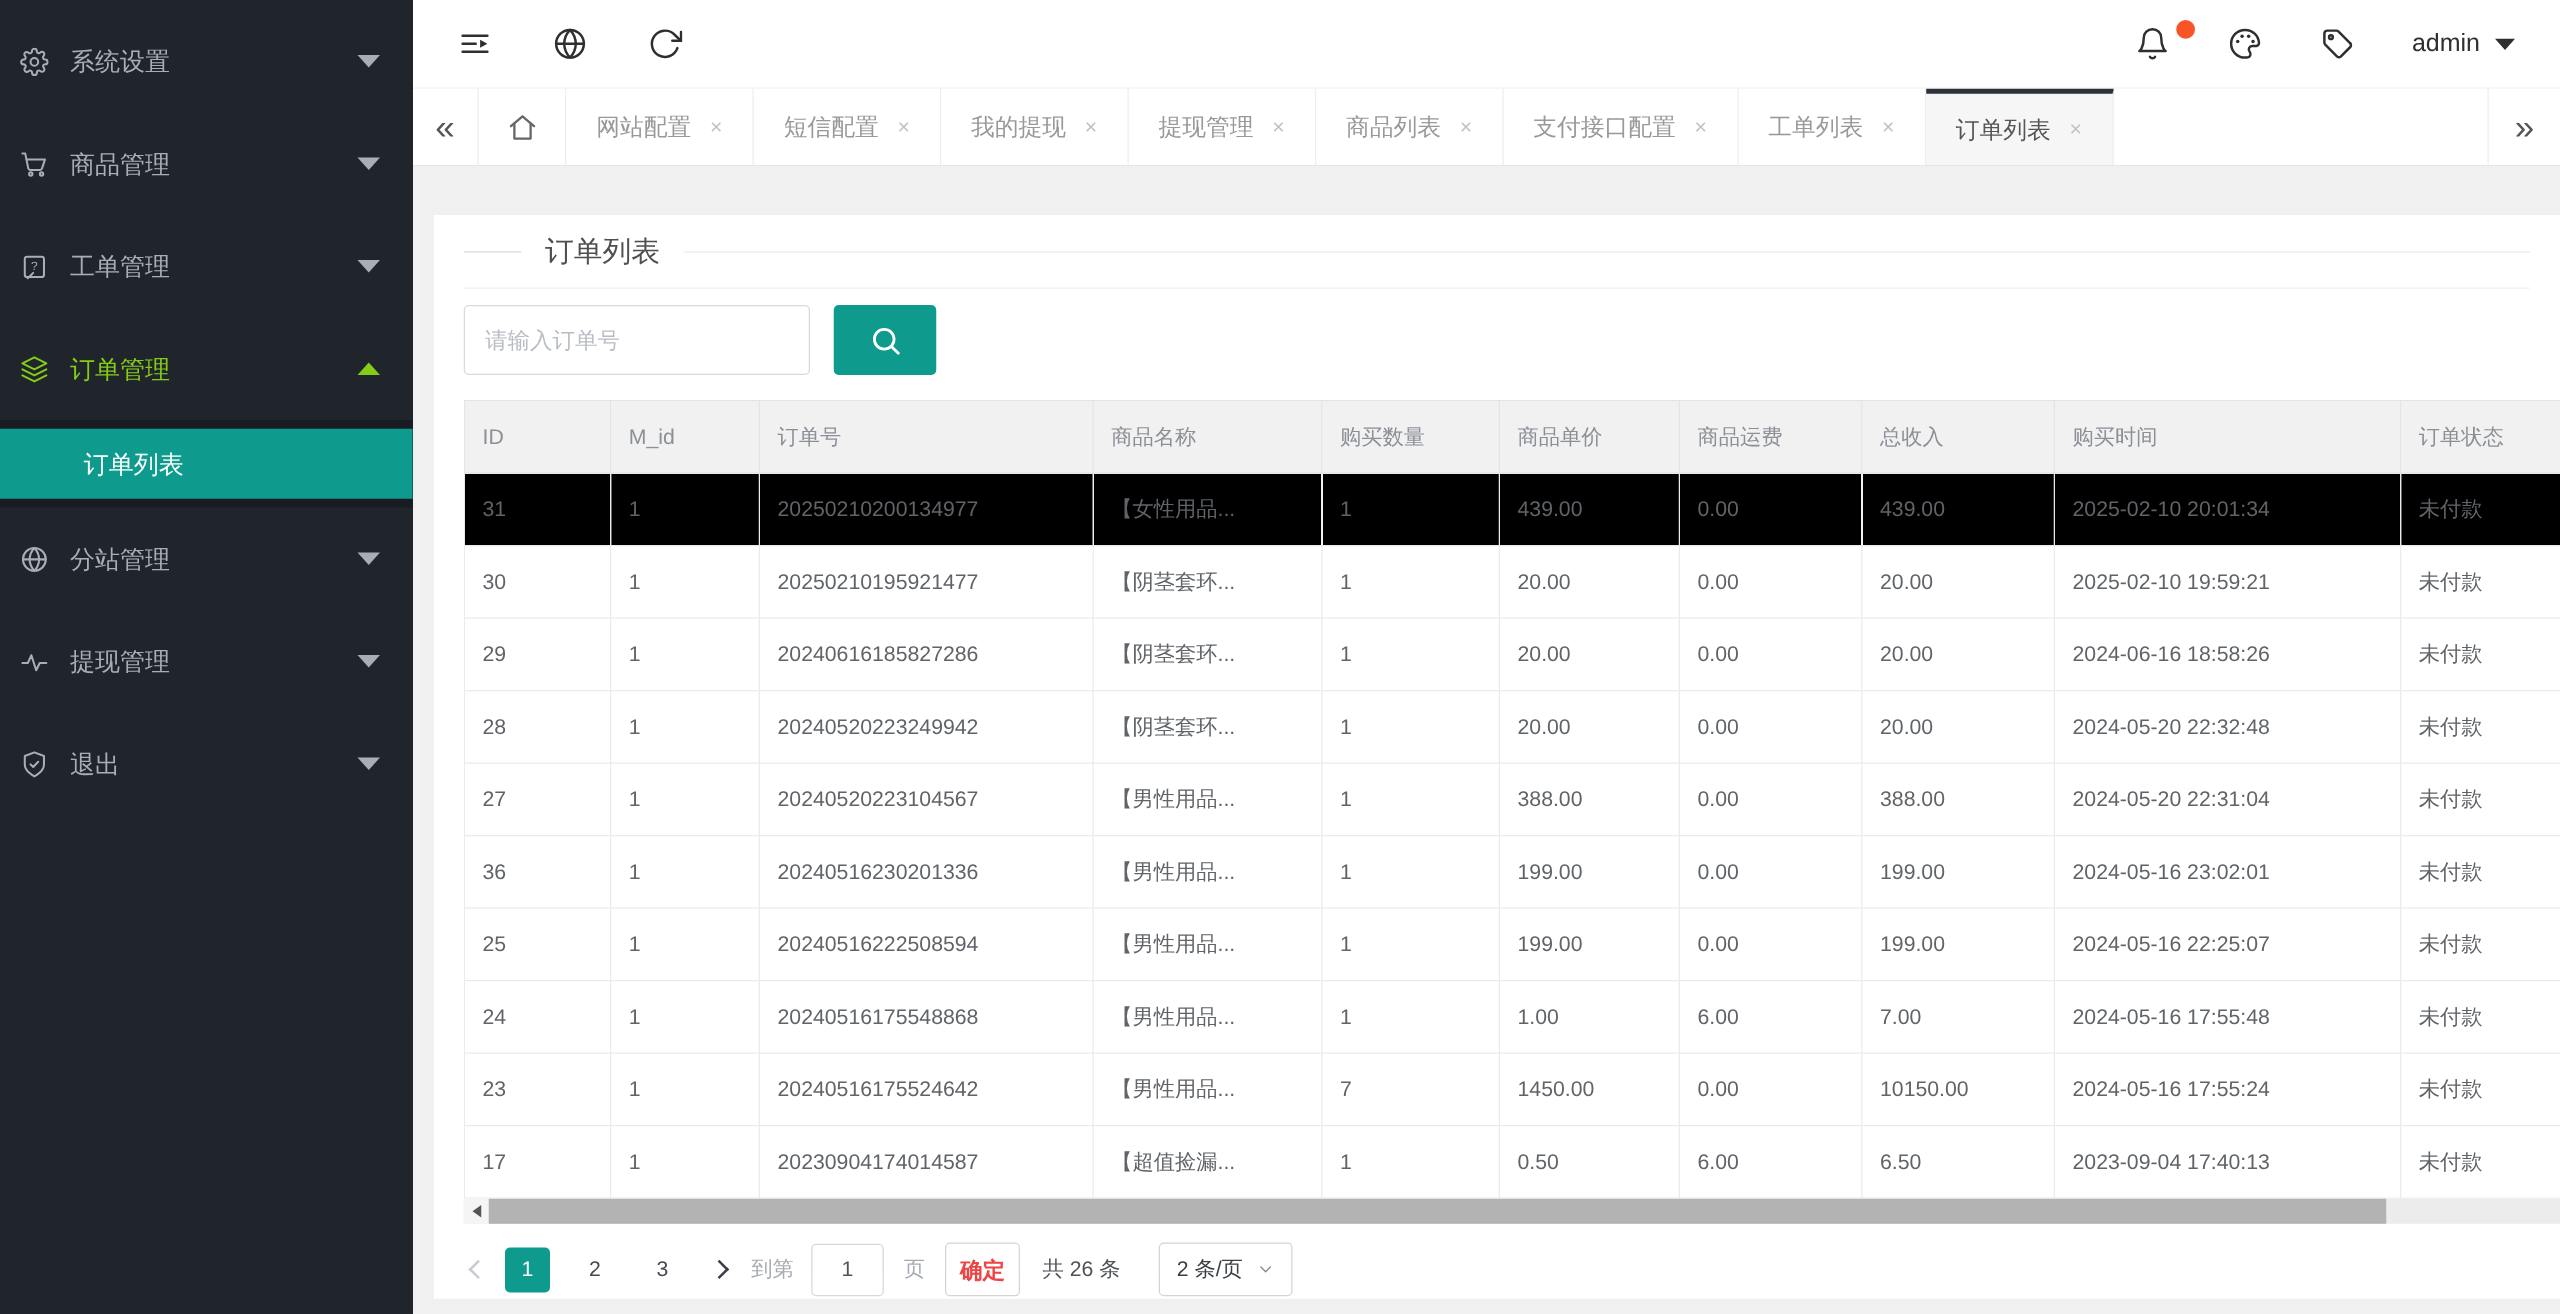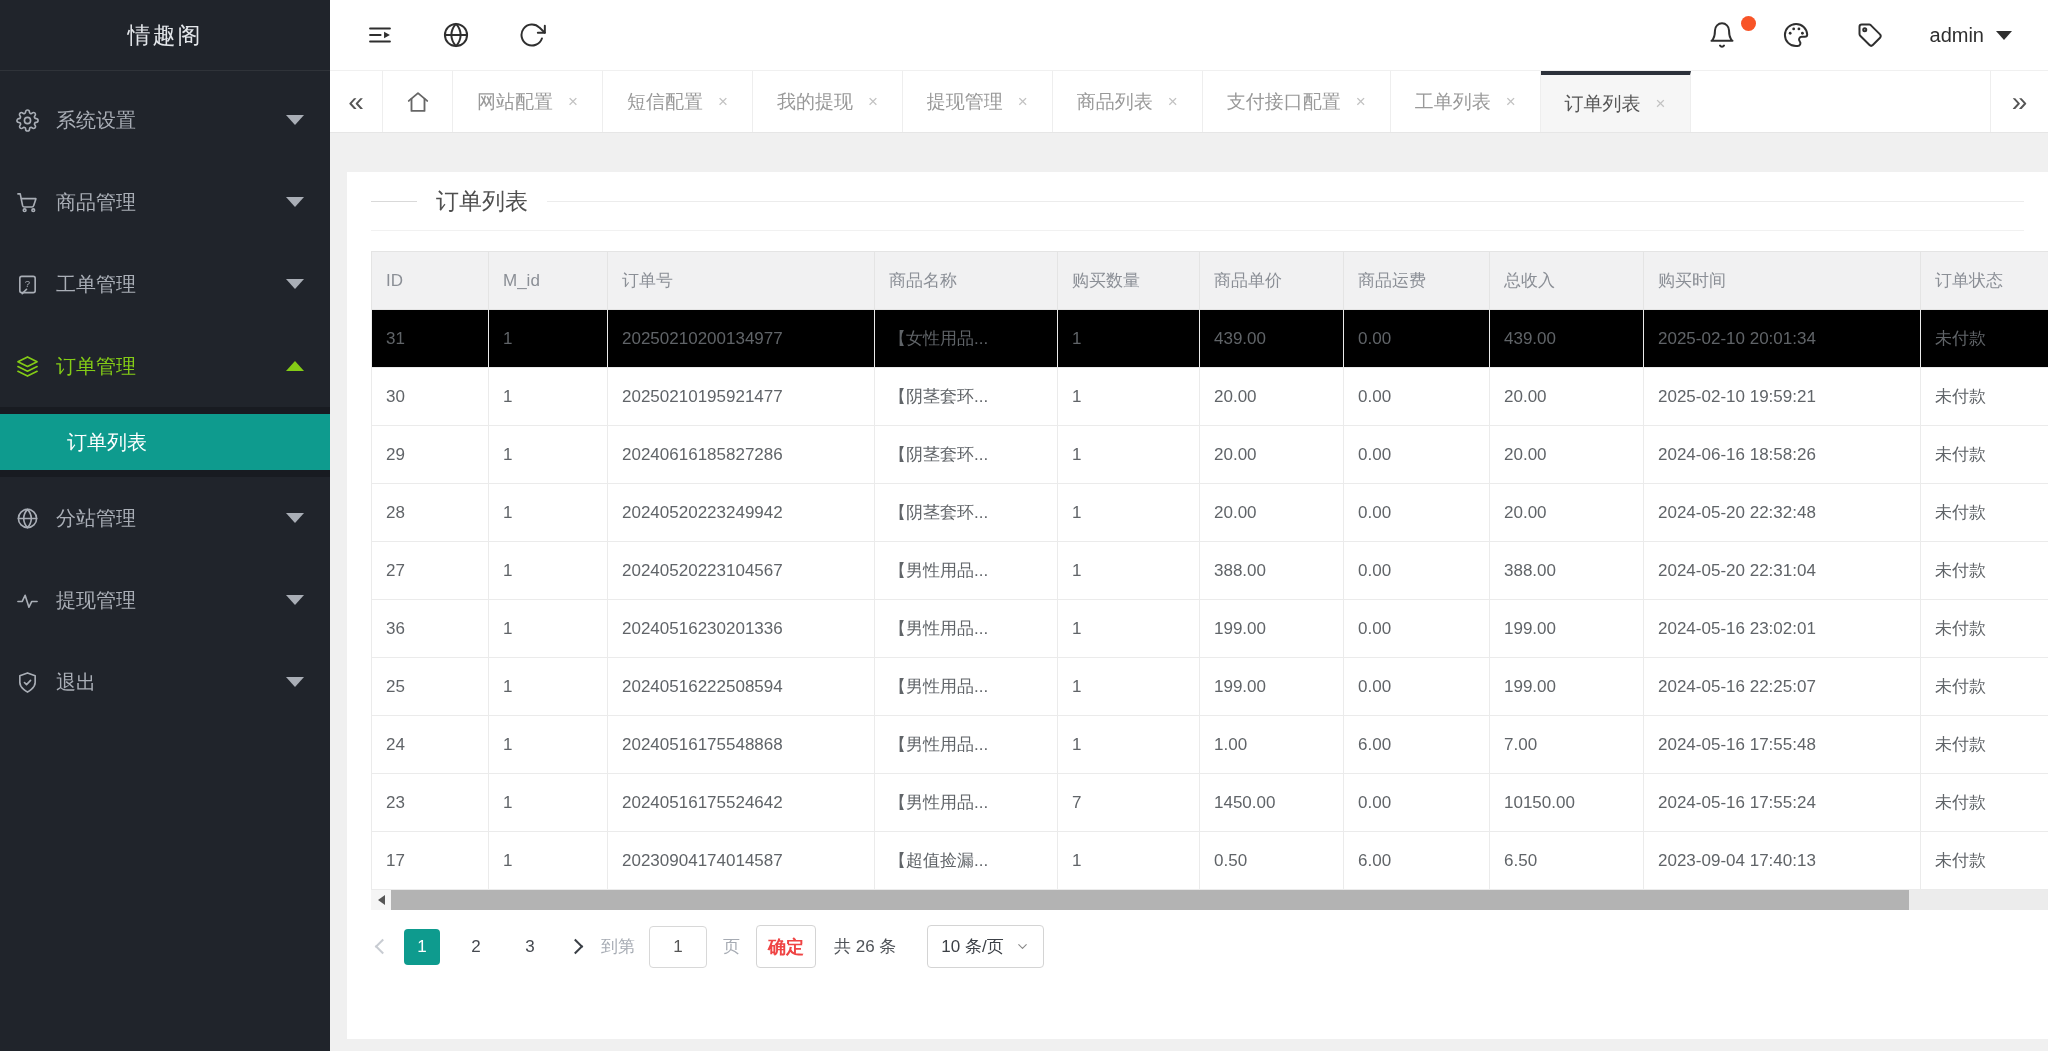--- a/index.html
+++ b/index.html
@@ -112,21 +112,20 @@
                font-family:inherit}
   .total-label{margin-right:31px;color:#4f5358}
   .size-select{height:43px;border:1px solid #d4d4d4;border-radius:4px;display:flex;align-items:center;
                padding:0 13px;gap:11px;color:#3c4046;cursor:pointer}
   .size-select svg{width:15px;height:15px;color:#888}
 </style>
 </head>
 <body>
 
 <aside class="sidebar">
-  <div class="side-title">情趣阁</div>
   <nav class="side-menu" id="side-menu">
       <div class="side-item">
         <span class="side-icon">
           <svg class="ic" viewBox="0 0 24 24">
             <circle cx="12" cy="12" r="3.2"></circle>
             <path d="M19.4 15a1.65 1.65 0 0 0 .33 1.82l.06.06a2 2 0 0 1 0 2.83 2 2 0 0 1-2.83 0l-.06-.06a1.65 1.65 0 0 0-1.82-.33 1.65 1.65 0 0 0-1 1.51V21a2 2 0 0 1-2 2 2 2 0 0 1-2-2v-.09A1.65 1.65 0 0 0 9 19.4a1.65 1.65 0 0 0-1.82.33l-.06.06a2 2 0 0 1-2.83 0 2 2 0 0 1 0-2.83l.06-.06a1.65 1.65 0 0 0 .33-1.82 1.65 1.65 0 0 0-1.51-1H3a2 2 0 0 1-2-2 2 2 0 0 1 2-2h.09A1.65 1.65 0 0 0 4.6 9a1.65 1.65 0 0 0-.33-1.82l-.06-.06a2 2 0 0 1 0-2.83 2 2 0 0 1 2.83 0l.06.06a1.65 1.65 0 0 0 1.82.33H9a1.65 1.65 0 0 0 1-1.51V3a2 2 0 0 1 2-2 2 2 0 0 1 2 2v.09a1.65 1.65 0 0 0 1 1.51 1.65 1.65 0 0 0 1.82-.33l.06-.06a2 2 0 0 1 2.83 0 2 2 0 0 1 0 2.83l-.06.06a1.65 1.65 0 0 0-.33 1.82V9a1.65 1.65 0 0 0 1.51 1H21a2 2 0 0 1 2 2 2 2 0 0 1-2 2h-.09a1.65 1.65 0 0 0-1.51 1z"></path>
           </svg>
         </span>
         <span class="side-label">系统设置</span>
         <span class="caret-down"></span>
@@ -305,20 +304,31 @@
 
   <div class="content">
     <div class="panel">
 
       <div class="title-row">
         <span class="legend-s"></span>
         <h2 class="page-title">订单列表</h2>
         <span class="legend-l"></span>
       </div>
 
+      <div class="search-row">
+        <input class="search-input" type="text" placeholder="请输入订单号" style="">
+        <button class="search-btn">
+          <span id="ic-search">
+              <svg class="ic" viewBox="0 0 24 24" style="stroke-width:2">
+                <circle cx="11" cy="11" r="7"></circle>
+                <line x1="16.3" y1="16.3" x2="21" y2="21"></line>
+              </svg>
+            </span>
+        </button>
+      </div>
 
       <div class="table-wrap">
         <table class="otable">
           <colgroup id="cols">
               <col style="width: 117px;">
               <col style="width: 119px;">
               <col style="width: 267px;">
               <col style="width: 183px;">
               <col style="width: 142px;">
               <col style="width: 144px;">
@@ -480,21 +490,21 @@
             <span class="pg-num">2</span>
             <span class="pg-num">3</span>
           </span>
         <span class="pg-next"><span class="chev chev-r"></span></span>
         <span class="goto-label">到第</span>
         <input class="goto-input" type="text" value="1" style="">
         <span class="page-label">页</span>
         <button class="confirm-btn">确定</button>
         <span class="total-label">共 26 条</span>
         <span class="size-select">
-          <span>10 条/页</span>
+          <span>2 条/页</span>
           <svg viewBox="0 0 24 24" class="ic" style="width:15px;height:15px">
               <polyline points="6 9 12 15 18 9"></polyline>
             </svg>
         </span>
       </div>
 
     </div>
   </div>
 </div>
 

